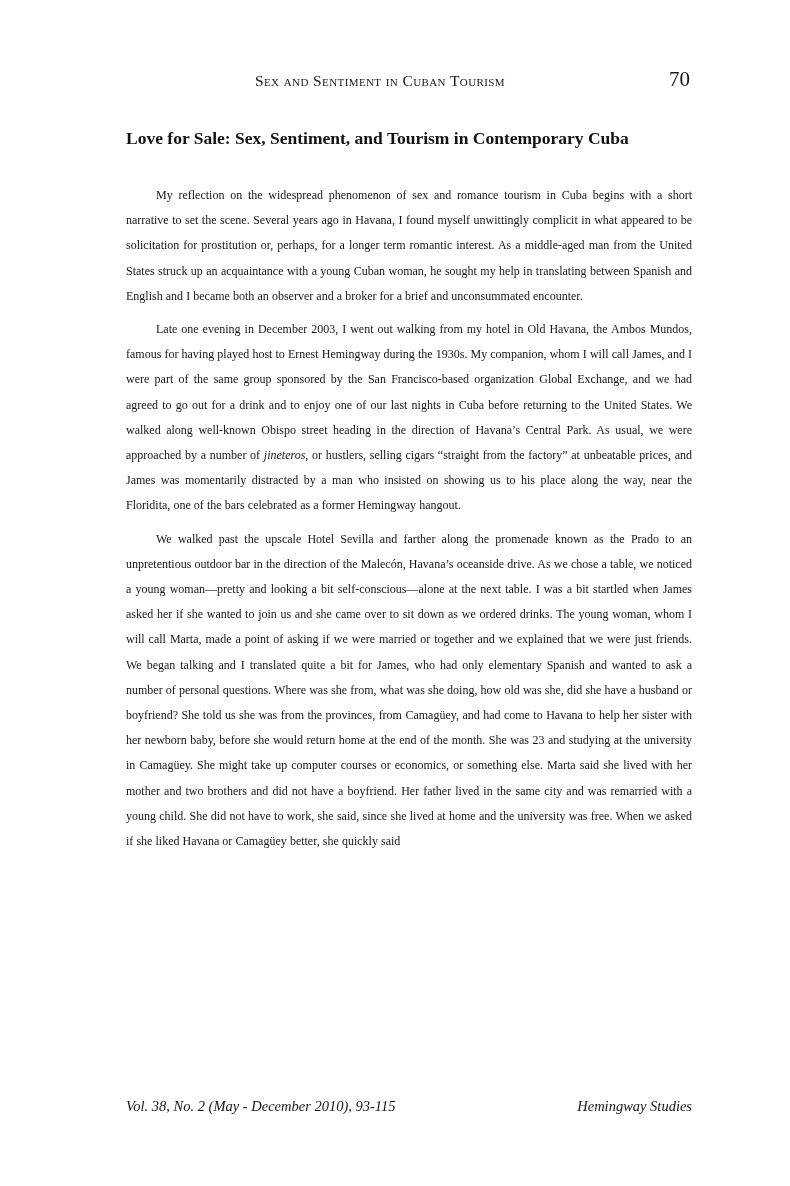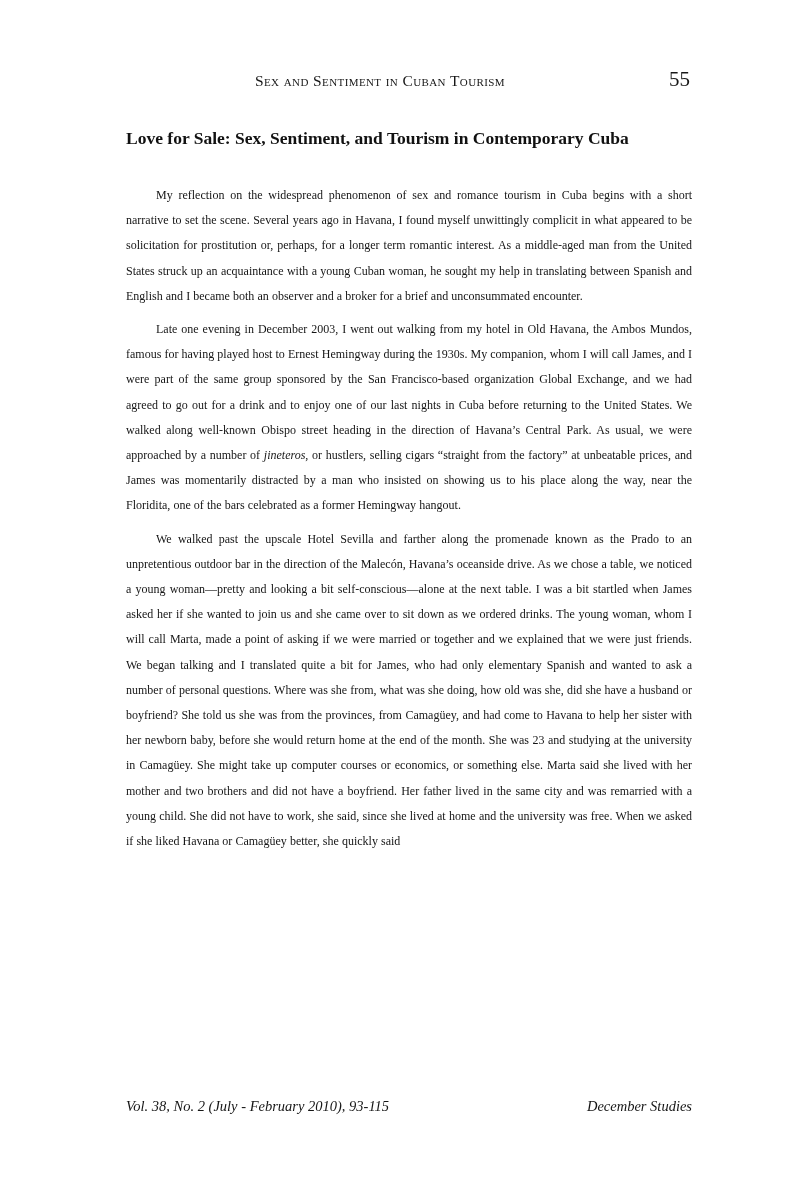--- a/index.html
+++ b/index.html
@@ -111,31 +111,31 @@
     white-space: nowrap;
   }
 </style>
 </head>
 <body>
 
 <div class="page">
 
   <div class="runhead">
     <div class="runhead-title">Sex and Sentiment in Cuban Tourism</div>
-    <div class="runhead-page">55</div>
+    <div class="runhead-page">70</div>
   </div>
 
   <div class="art-title">Love for Sale: Sex, Sentiment, and Tourism in Contemporary Cuba</div>
 
   <div class="body-col">
     <p class="para">My reflection on the widespread phenomenon of sex and romance tourism in Cuba begins with a short narrative to set the scene. Several years ago in Havana, I found myself unwittingly complicit in what appeared to be solicitation for prostitution or, perhaps, for a longer term romantic interest. As a middle-aged man from the United States struck up an acquaintance with a young Cuban woman, he sought my help in translating between Spanish and English and I became both an observer and a broker for a brief and unconsummated encounter.</p>
     <p class="para">
       <span>Late one evening in December 2003, I went out walking from my hotel in Old Havana, the Ambos Mundos, famous for having played host to Ernest Hemingway during the 1930s. My companion, whom I will call James, and I were part of the same group sponsored by the San Francisco-based organization Global Exchange, and we had agreed to go out for a drink and to enjoy one of our last nights in Cuba before returning to the United States. We walked along well-known Obispo street heading in the direction of Havana’s Central Park. As usual, we were approached by a number of <span class="it">jineteros</span>, or hustlers, selling cigars “straight from the factory” at unbeatable prices, and James was momentarily distracted by a man who insisted on showing us to his place along the way, near the Floridita, one of the bars celebrated as a former Hemingway hangout.</span>
     </p>
     <p class="para">We walked past the upscale Hotel Sevilla and farther along the promenade known as the Prado to an unpretentious outdoor bar in the direction of the Malecón, Havana’s oceanside drive. As we chose a table, we noticed a young woman—pretty and looking a bit self-conscious—alone at the next table. I was a bit startled when James asked her if she wanted to join us and she came over to sit down as we ordered drinks. The young woman, whom I will call Marta, made a point of asking if we were married or together and we explained that we were just friends. We began talking and I translated quite a bit for James, who had only elementary Spanish and wanted to ask a number of personal questions. Where was she from, what was she doing, how old was she, did she have a husband or boyfriend? She told us she was from the provinces, from Camagüey, and had come to Havana to help her sister with her newborn baby, before she would return home at the end of the month. She was 23 and studying at the university in Camagüey. She might take up computer courses or economics, or something else. Marta said she lived with her mother and two brothers and did not have a boyfriend. Her father lived in the same city and was remarried with a young child. She did not have to work, she said, since she lived at home and the university was free. When we asked if she liked Havana or Camagüey better, she quickly said</p>
   </div>
 
   <div class="footer">
-    <div class="footer-left">Vol. 38, No. 2 (July - February 2010), 93-115</div>
-    <div class="footer-right">December Studies</div>
+    <div class="footer-left">Vol. 38, No. 2 (May - December 2010), 93-115</div>
+    <div class="footer-right">Hemingway Studies</div>
   </div>
 
 </div>
 
 </body></html>

